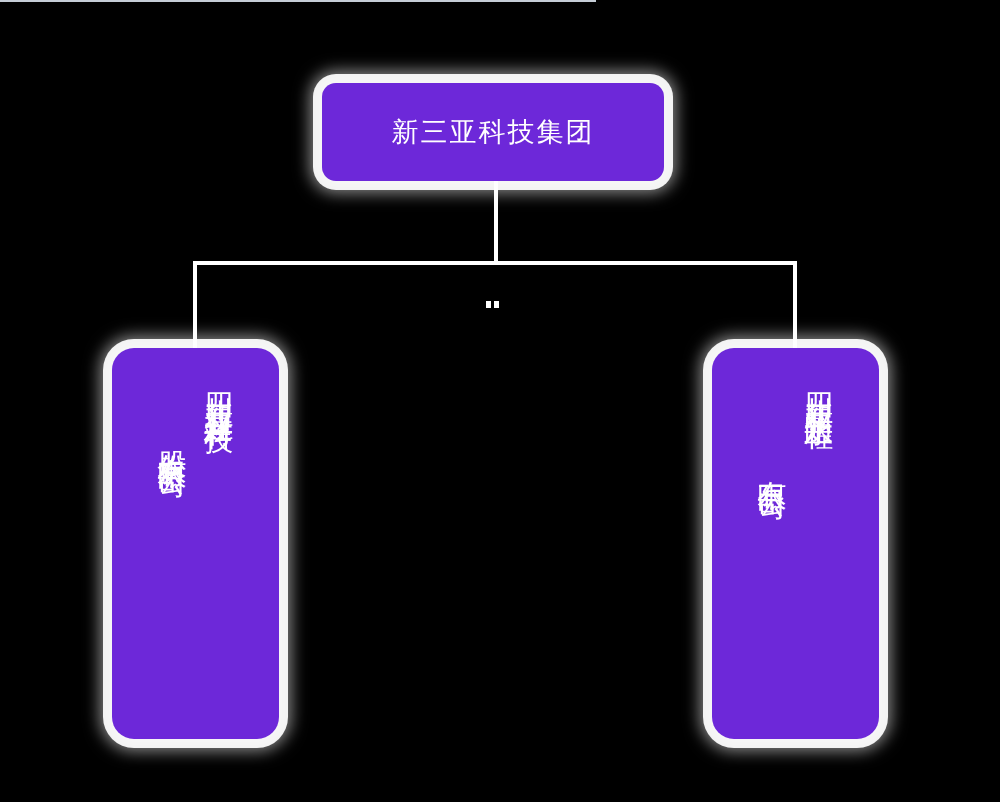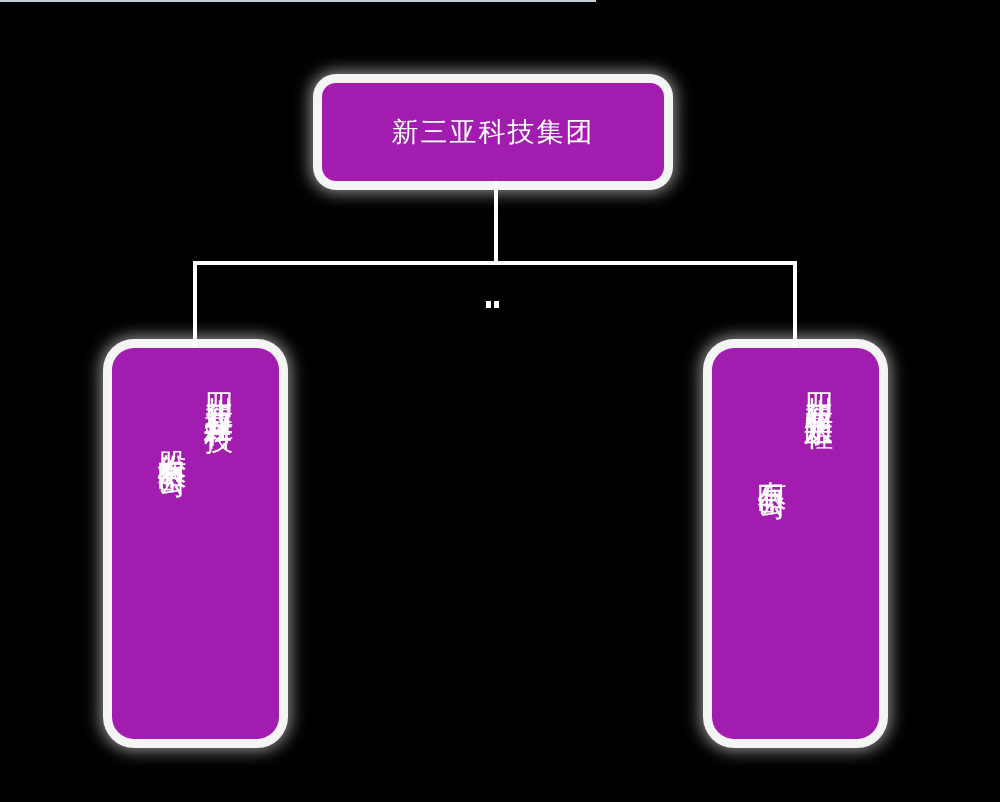--- a/index.html
+++ b/index.html
@@ -66,21 +66,21 @@
     top: 301px;
     width: 5px;
     height: 7px;
   }
   .bus-mark.m1 { left: 486px; }
   .bus-mark.m2 { left: 494px; }
 
   
   .node {
     position: absolute;
-    background: #a21caf;
+    background: #6d28d9;
     color: #ffffff;
     box-sizing: border-box;
     display: flex;
     align-items: center;
     justify-content: center;
     
     box-shadow:
       0 0 0 9px rgba(255,255,255,0.93),
       0 0 16px 12px rgba(255,255,255,0.55);
   }

